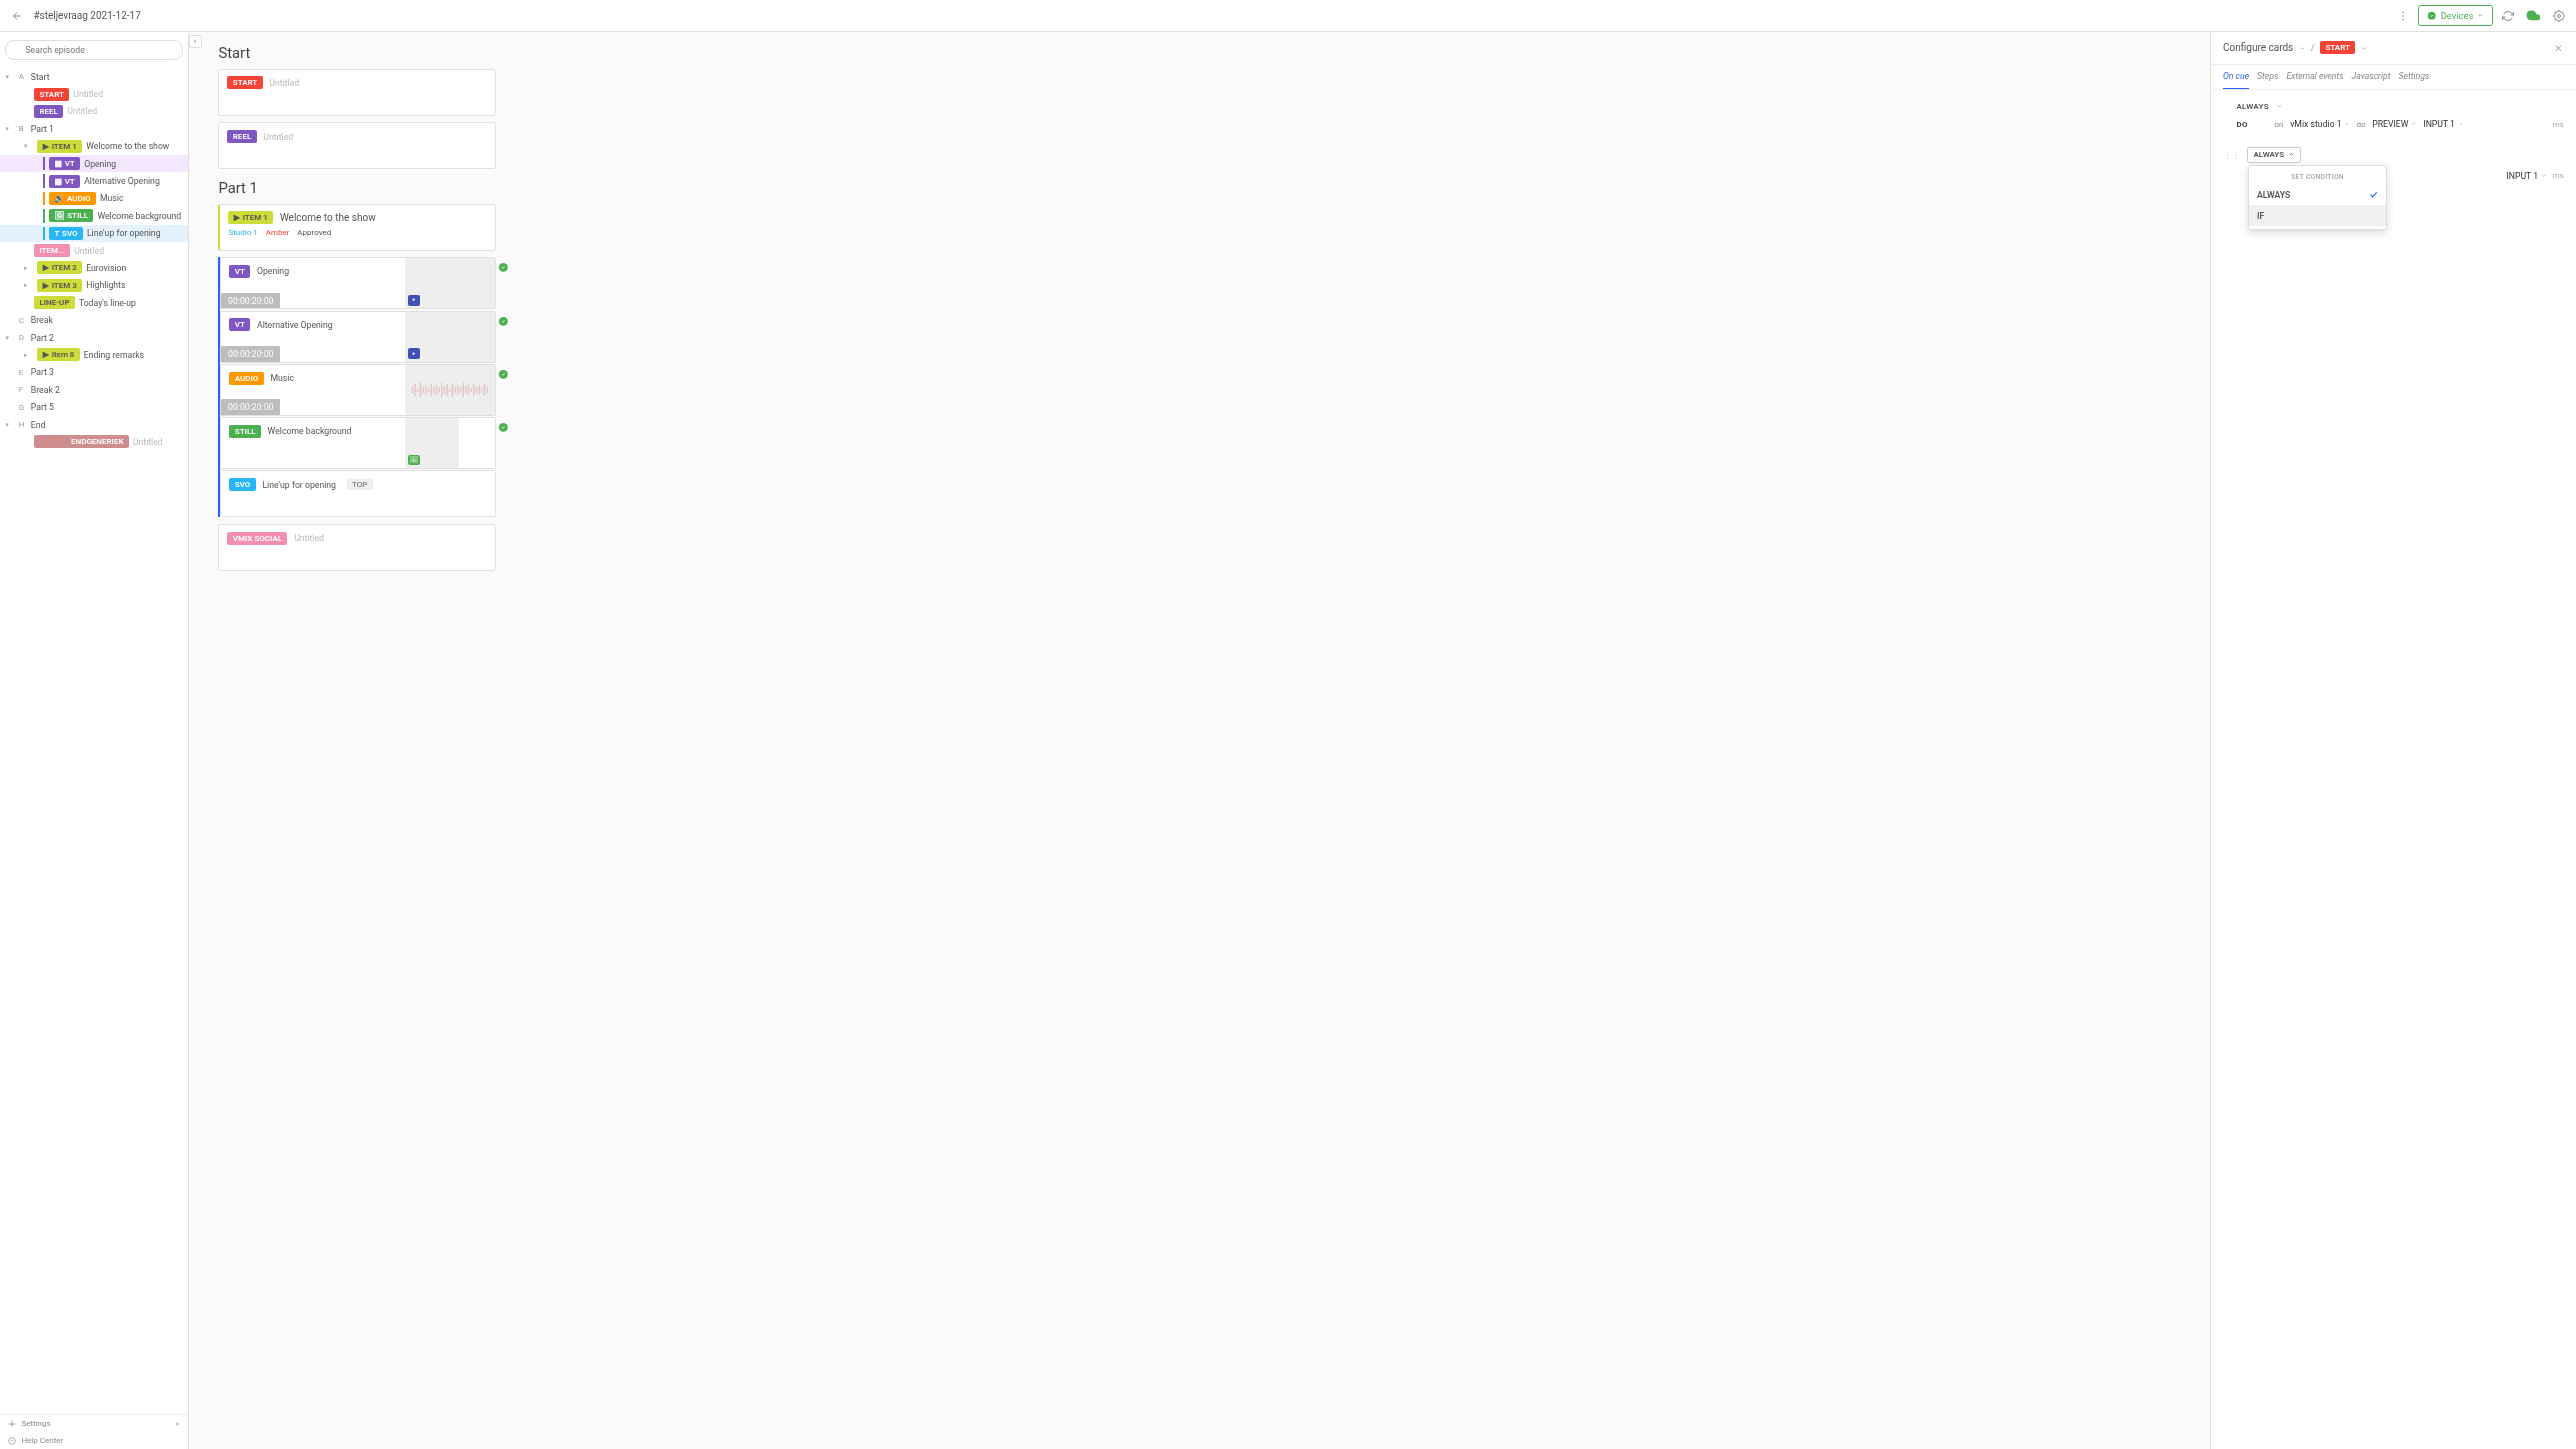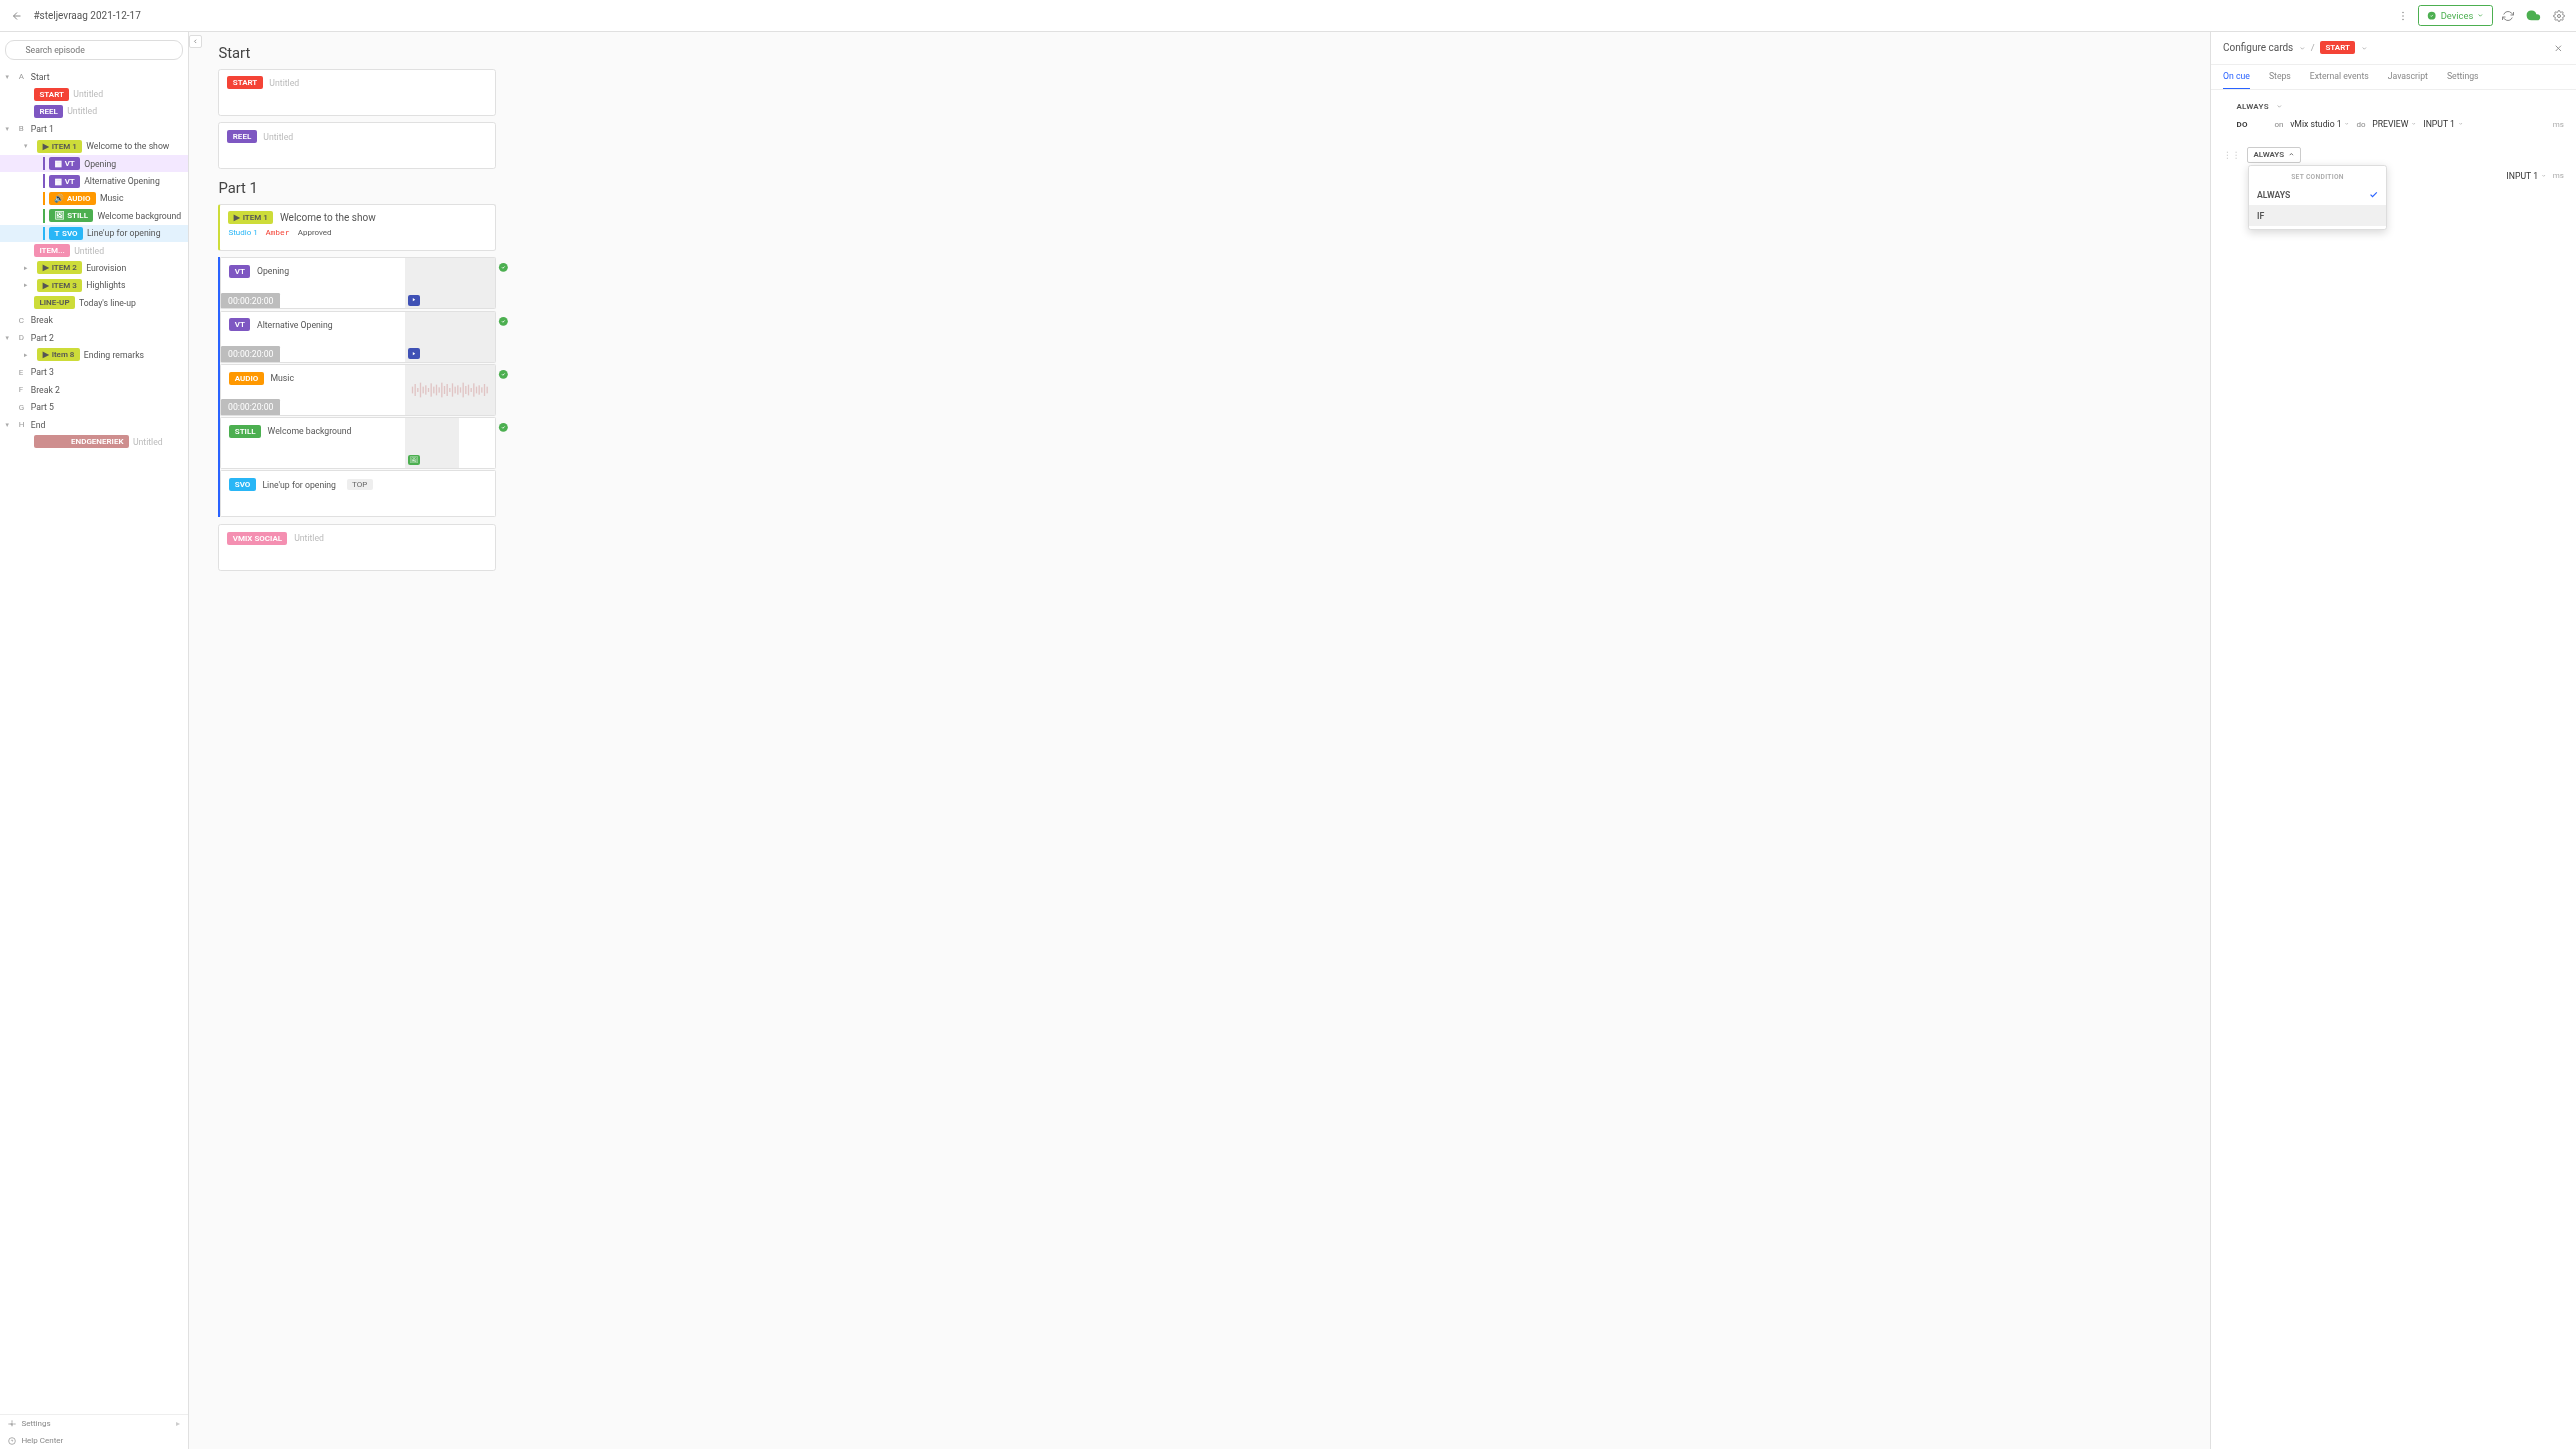--- a/index.html
+++ b/index.html
@@ -52,21 +52,21 @@
 .sidebar-footer .row { display: flex; align-items: center; gap: 5.4px; padding: 4px 8px; color: #888; font-size: 8px; cursor: pointer; }
 
 
 .center { flex: 1; overflow-y: auto; padding: 2.7px 13.4px 67px 13.4px; position: relative; background: #fafafa; }
 .collapse-handle { position: absolute; left: 0; top: 2.7px; background: #fff; border: 0.7px solid #ddd; border-radius: 2px; width: 13.4px; height: 13.4px; display: flex; align-items: center; justify-content: center; color: #888; cursor: pointer; }
 .section-title { font-size: 14.8px; font-weight: 400; color: #444; margin: 9.4px 0 6.7px 16px; }
 .card { background: #fff; border: 0.7px solid #e0e0e0; border-radius: 2.7px; margin-left: 16px; margin-bottom: 6.7px; width: 278px; min-height: 47px; padding: 6.7px 8px; position: relative; }
 .card .hdr { display: flex; align-items: center; gap: 6.7px; }
 .card .tags-row { display: flex; gap: 8px; margin-top: 4px; font-size: 8px; }
 .taglabel.studio { color: #29b6f6; }
-.taglabel.amber { color: #f44336; font-family: Liberation Mono, monospace; }
+.taglabel.amber { color: #f44336; }
 .taglabel.approved { color: #555; }
 .media-group { margin-left: 16px; width: 278px; border-left: 2px solid #2962ff; }
 .media-card { background: #fff; border: 0.7px solid #e0e0e0; border-radius: 1.3px; margin-bottom: 1.3px; position: relative; min-height: 52px; display: flex; }
 .media-card .left { flex: 1; padding: 6.7px 8px; position: relative; }
 .media-card .mhdr { display: flex; align-items: center; gap: 6.7px; }
 .media-card .thumb { width: 90px; position: relative; background: #eee; }
 .media-card .check { position: absolute; right: -13.4px; top: 4px; color: #4caf50; }
 .timecode { position: absolute; bottom: 0; left: 0; background: #bdbdbd; color: #fff; padding: 2.7px 6.7px; font-size: 8.7px; border-radius: 1.3px 1.3px 0 0; }
 .playbtn { position: absolute; bottom: 2.7px; left: 2.7px; background: #3f51b5; border-radius: 2px; width: 12px; height: 10.7px; display: flex; align-items: center; justify-content: center; }
 .thumb-tunnel { background: linear-gradient(135deg, #ff9ec7 0%, #b388ff 30%, #80deea 60%, #aed581 100%); }
@@ -74,21 +74,21 @@
 .thumb-still { background: linear-gradient(90deg, #4caf50 0%, #4caf50 33%, #2e7d32 33%, #2e7d32 50%, #f44336 50%, #f44336 75%, #fff 75%); }
 .imgbtn { position: absolute; bottom: 2.7px; left: 2.7px; background: #4caf50; border-radius: 2px; width: 12px; height: 10.7px; display: flex; align-items: center; justify-content: center; color:#fff; font-size:6.7px;}
 .top-badge { background: #eee; border-radius: 2px; padding: 1.3px 5.4px; font-size: 8px; color: #666; margin-left: 4px; }
 
 
 .rightpanel { width: 366px; background: #fff; border-left: 0.7px solid #e0e0e0; display: flex; flex-direction: column; text-align: center; }
 .rp-header { padding: 9.4px 12px; display: flex; align-items: center; gap: 5.4px; border-bottom: 0.7px solid #eee; }
 .rp-header .title { font-size: 10px; color: #555; }
 .rp-header .slash { color: #aaa; }
 .rp-header .close { margin-left: auto; color: #888; cursor: pointer; }
-.rp-tabs { display: flex; border-bottom: 0.7px solid #eee; padding: 0 12px; gap: 19px; }
+.rp-tabs { display: flex; border-bottom: 0.7px solid #eee; padding: 0 12px; gap: 8px; font-style: italic; }
 .rp-tab { padding: 6.7px 0; font-size: 8.7px; color: #888; cursor: pointer; border-bottom: 1.3px solid transparent; }
 .rp-tab.active { color: #2962ff; border-bottom-color: #2962ff; }
 .rp-body { padding: 8px 12px; position: relative; }
 .rule { margin-bottom: 9.4px; }
 .rule-line { display: flex; align-items: center; gap: 6.7px; padding: 4px 0; font-size: 8.7px; color: #555; position: relative; }
 .rule-label { font-weight: 600; font-size: 8px; letter-spacing: 0.3px; }
 .chip { display: inline-flex; align-items: center; gap: 2.7px; }
 .small { font-size: 8px; color: #888; }
 .ms { margin-left: auto; color: #aaa; font-size: 8px; }
 .dropdown-trigger { border: 0.7px solid #ccc; border-radius: 2px; padding: 2.7px 5.4px; display: inline-flex; align-items: center; gap: 4px; cursor: pointer; font-size: 8px; font-weight: 600; }

